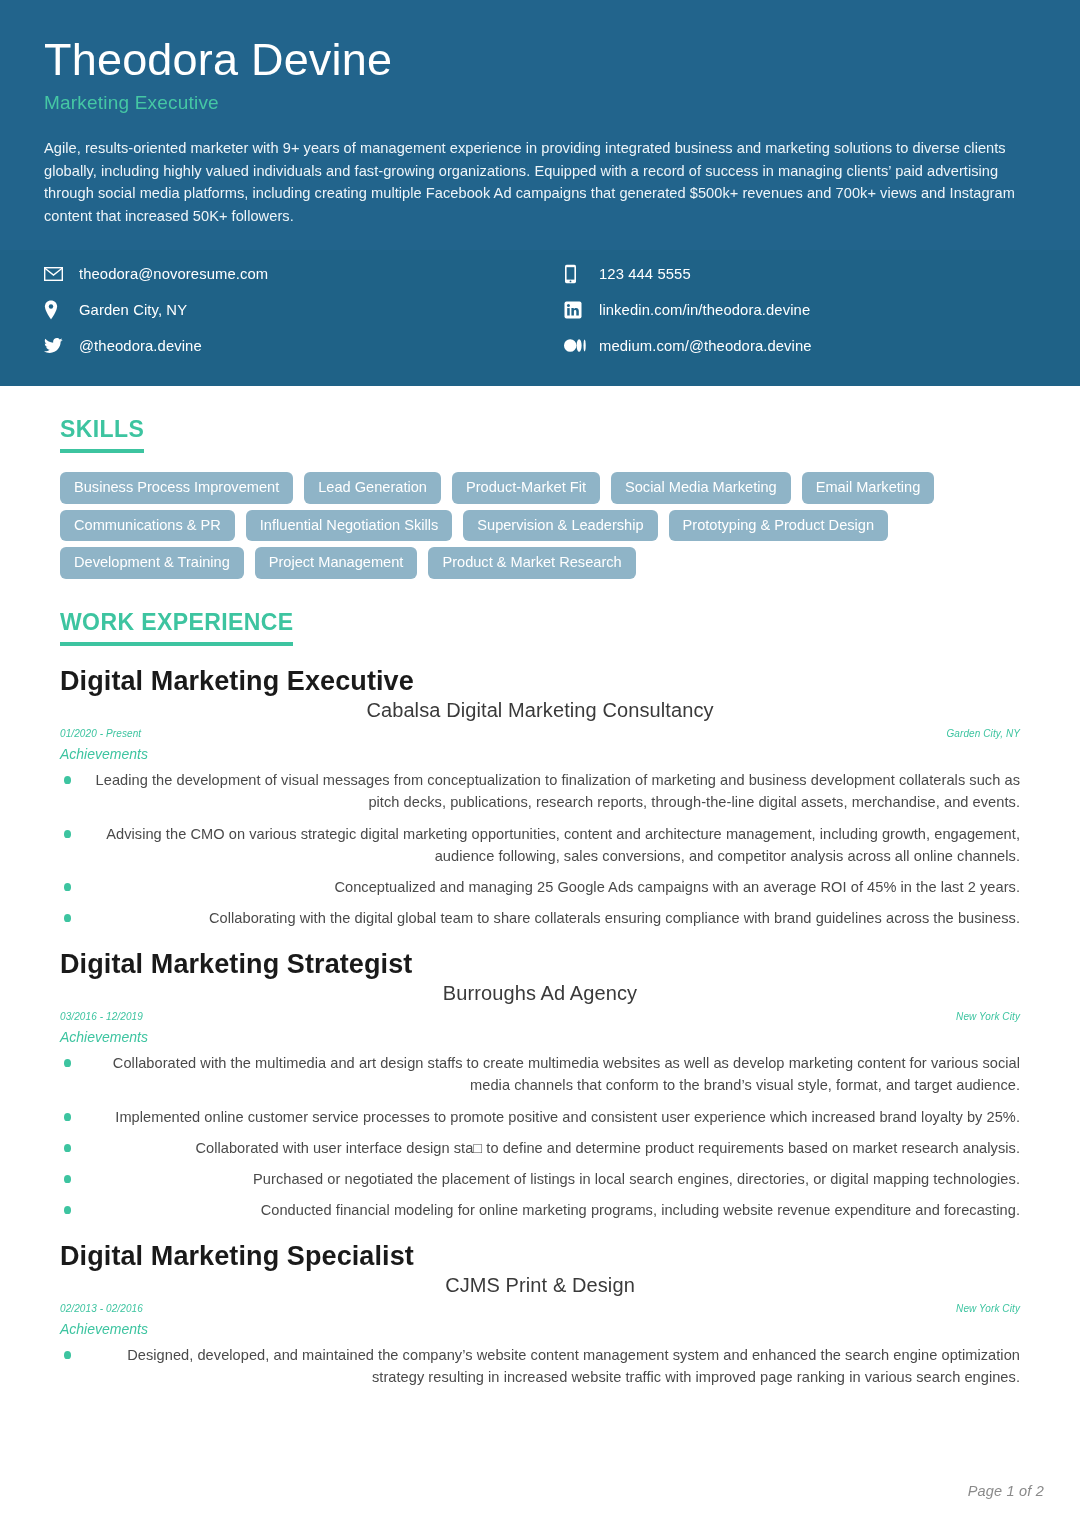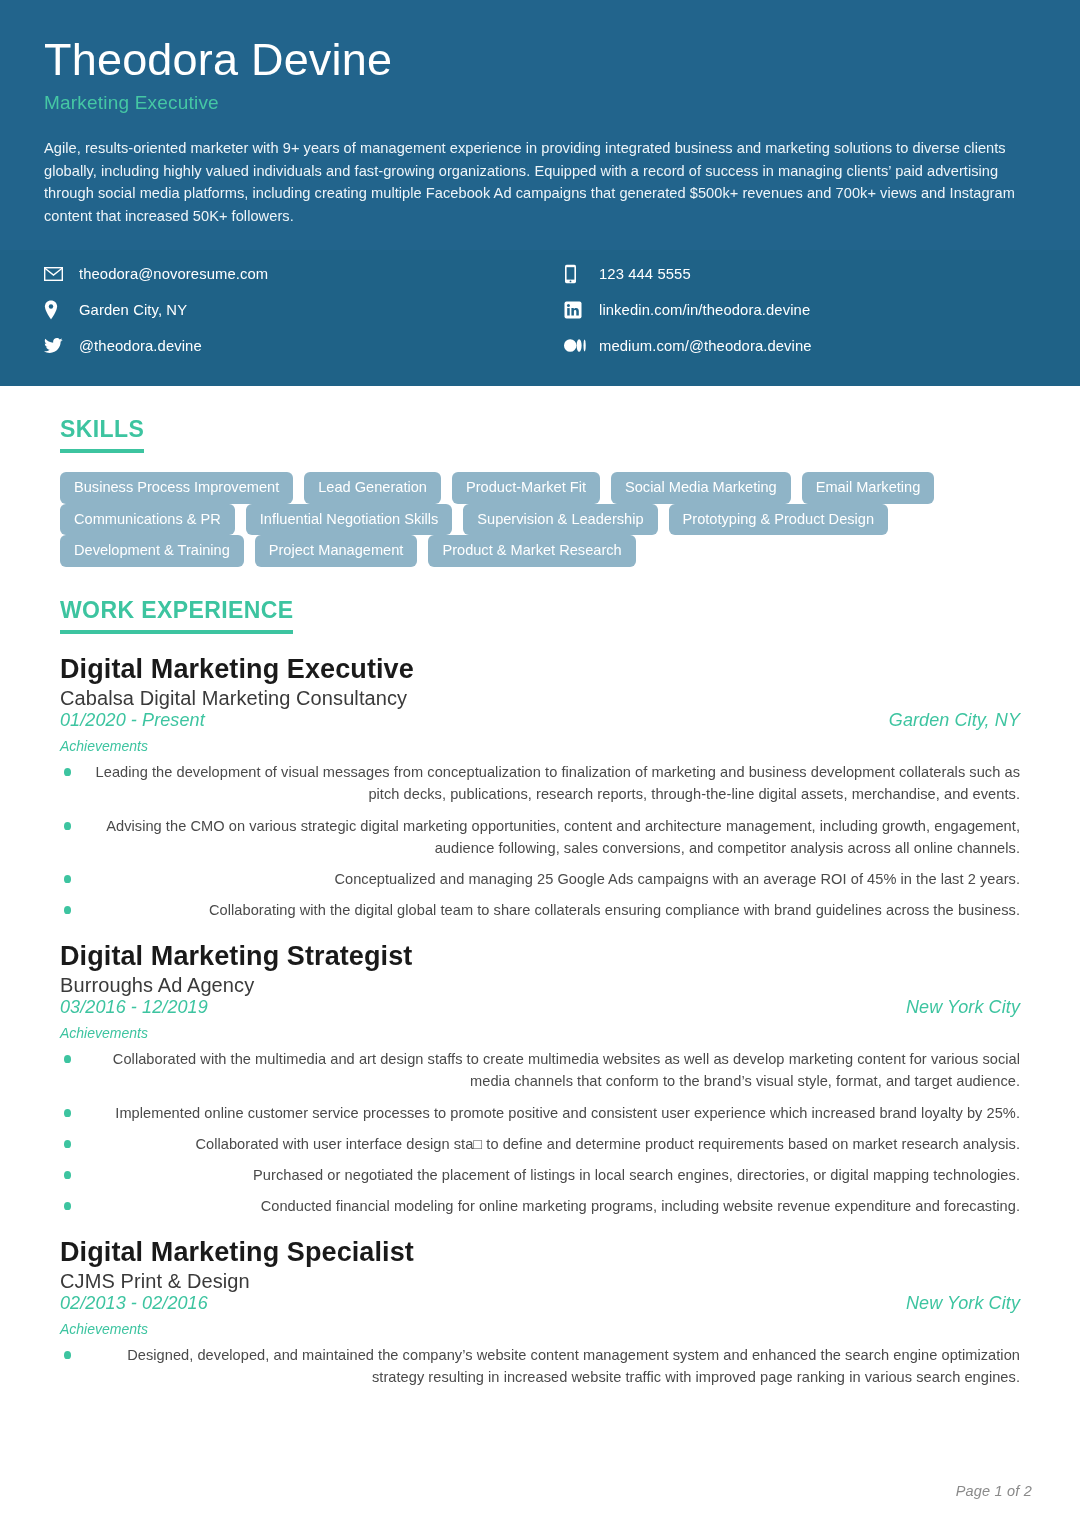--- a/index.html
+++ b/index.html
@@ -87,21 +87,21 @@
     letter-spacing:0.4px;
     padding-bottom:6px;
     border-bottom:4px solid #3dc4a0;
   }
 
   
   .skills-wrap {
     margin-top:19px;
     display:flex;
     flex-wrap:wrap;
-    gap:0 11px;
+    gap:6px 11px;
     max-width:975px;
   }
   .skill-pill {
     background:#8fb4c7;
     color:#ffffff;
     font-size:14.6px;
     padding:7px 14px 8px 14px;
     border-radius:6px;
     line-height:1.15;
     white-space:nowrap;
@@ -116,27 +116,29 @@
     font-weight:700;
     color:#1a1a1a;
     letter-spacing:0.1px;
   }
   .job-company {
     font-size:20px;
     font-weight:400;
     color:#3a3a3a;
     margin-top:2px;
     letter-spacing:0.1px;
+    text-align:center;
   }
   .job-meta {
     display:flex;
     justify-content:space-between;
     align-items:baseline;
+    margin-top:6px;
     color:#3dc4a0;
-    font-size:18px;
+    font-size:10px;
     font-style:italic;
     letter-spacing:0.1px;
   }
   .job-sub {
     margin-top:7px;
     color:#3dc4a0;
     font-size:14px;
     font-style:italic;
   }
 
@@ -158,21 +160,21 @@
     top:7px;
     width:7px;
     height:8px;
     background:#3dc4a0;
     border-radius:50% 50% 45% 45%;
   }
 
   
   .footer {
     position:absolute;
-    right:48px;
+    right:36px;
     bottom:29px;
     font-size:14.5px;
     font-style:italic;
     color:#8a8a8a;
     letter-spacing:0.2px;
   }
 </style>
 </head>
 <body>
 

